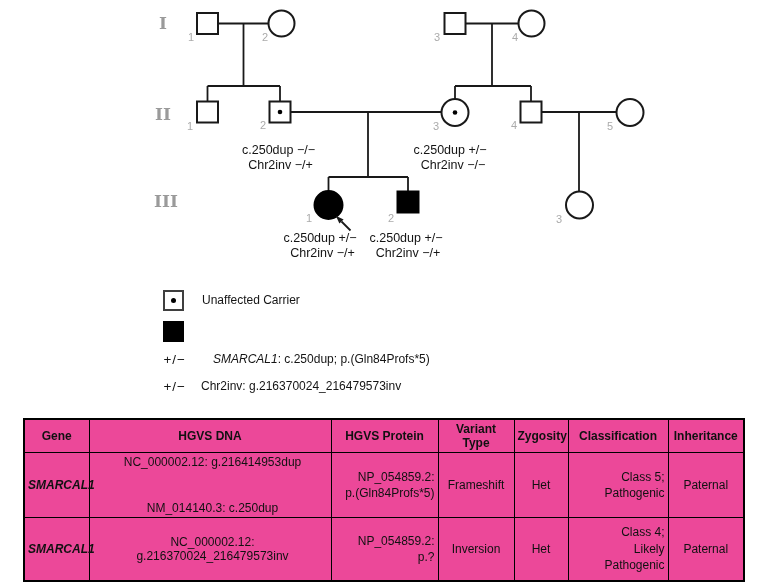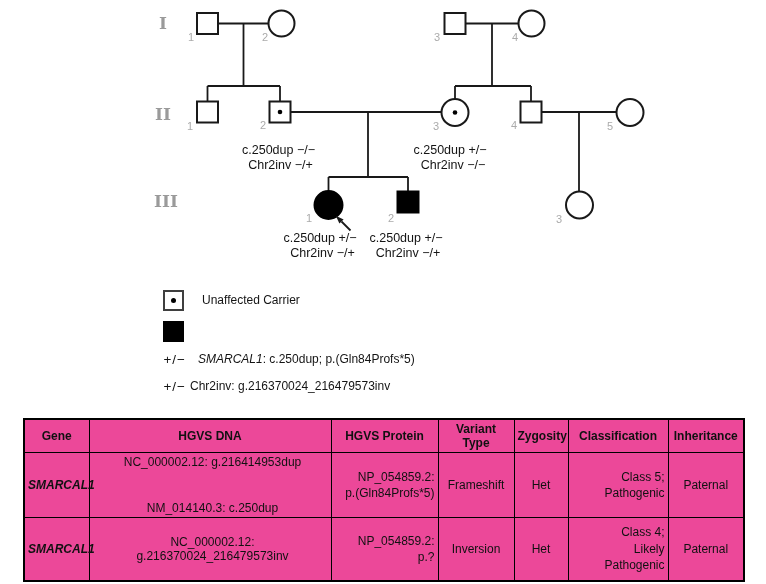--- a/index.html
+++ b/index.html
@@ -124,24 +124,24 @@
   </svg>
 
   <div class="leg-box-carrier">
       <span class="cdot"></span>
     </div>
   <div class="leg-text" style="left:202px; top:293px;">Unaffected Carrier</div>
 
   <div class="leg-box-affected"></div>
 
   <div class="leg-prefix" style="left:152px; top:352px;">+/−</div>
-  <div class="leg-text" style="left:198px; top:352px;"><span class="italic">SMARCAL1</span><span>:  c.250dup;  p.(Gln84Profs*5)</span></div>
+  <div class="leg-text" style="left:213px; top:352px;"><span class="italic">SMARCAL1</span><span>:  c.250dup;  p.(Gln84Profs*5)</span></div>
 
   <div class="leg-prefix" style="left:152px; top:379px;">+/−</div>
-  <div class="leg-text" style="left:190px; top:379px;">Chr2inv: g.216370024_216479573inv</div>
+  <div class="leg-text" style="left:201px; top:379px;">Chr2inv: g.216370024_216479573inv</div>
 
   <table class="dtable">
     <colgroup>
       <col style="width:65px">
         <col style="width:242px">
         <col style="width:107px">
         <col style="width:76px">
         <col style="width:54px">
         <col style="width:100px">
         <col style="width:76px">

